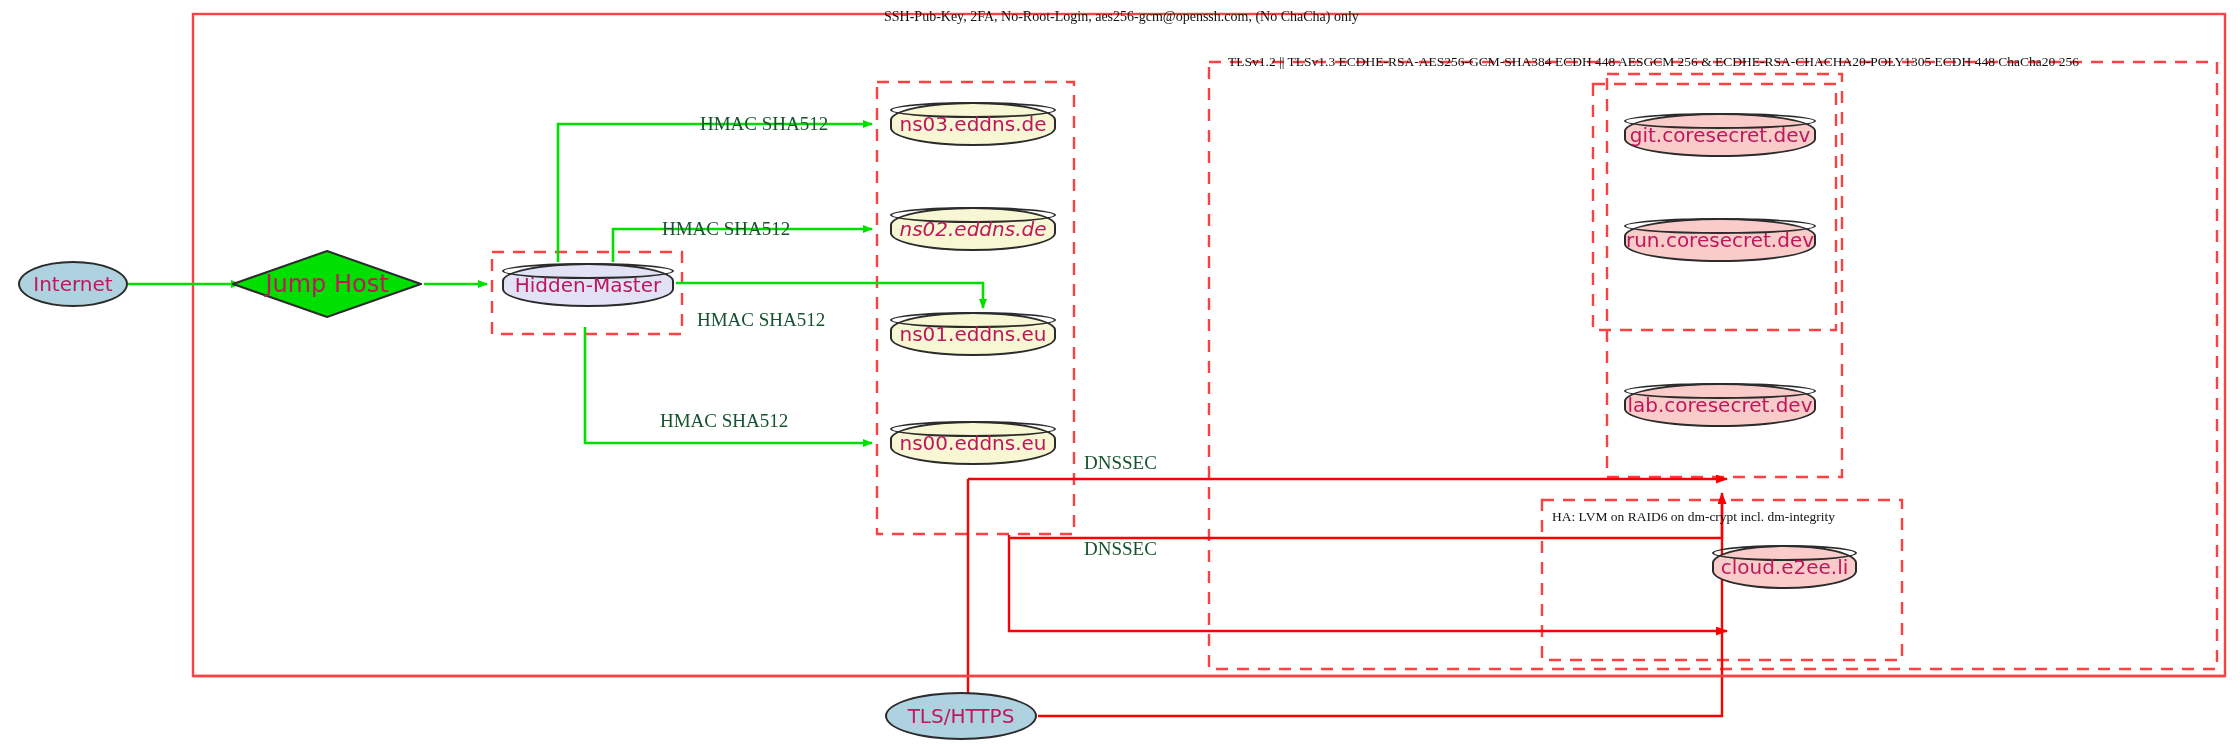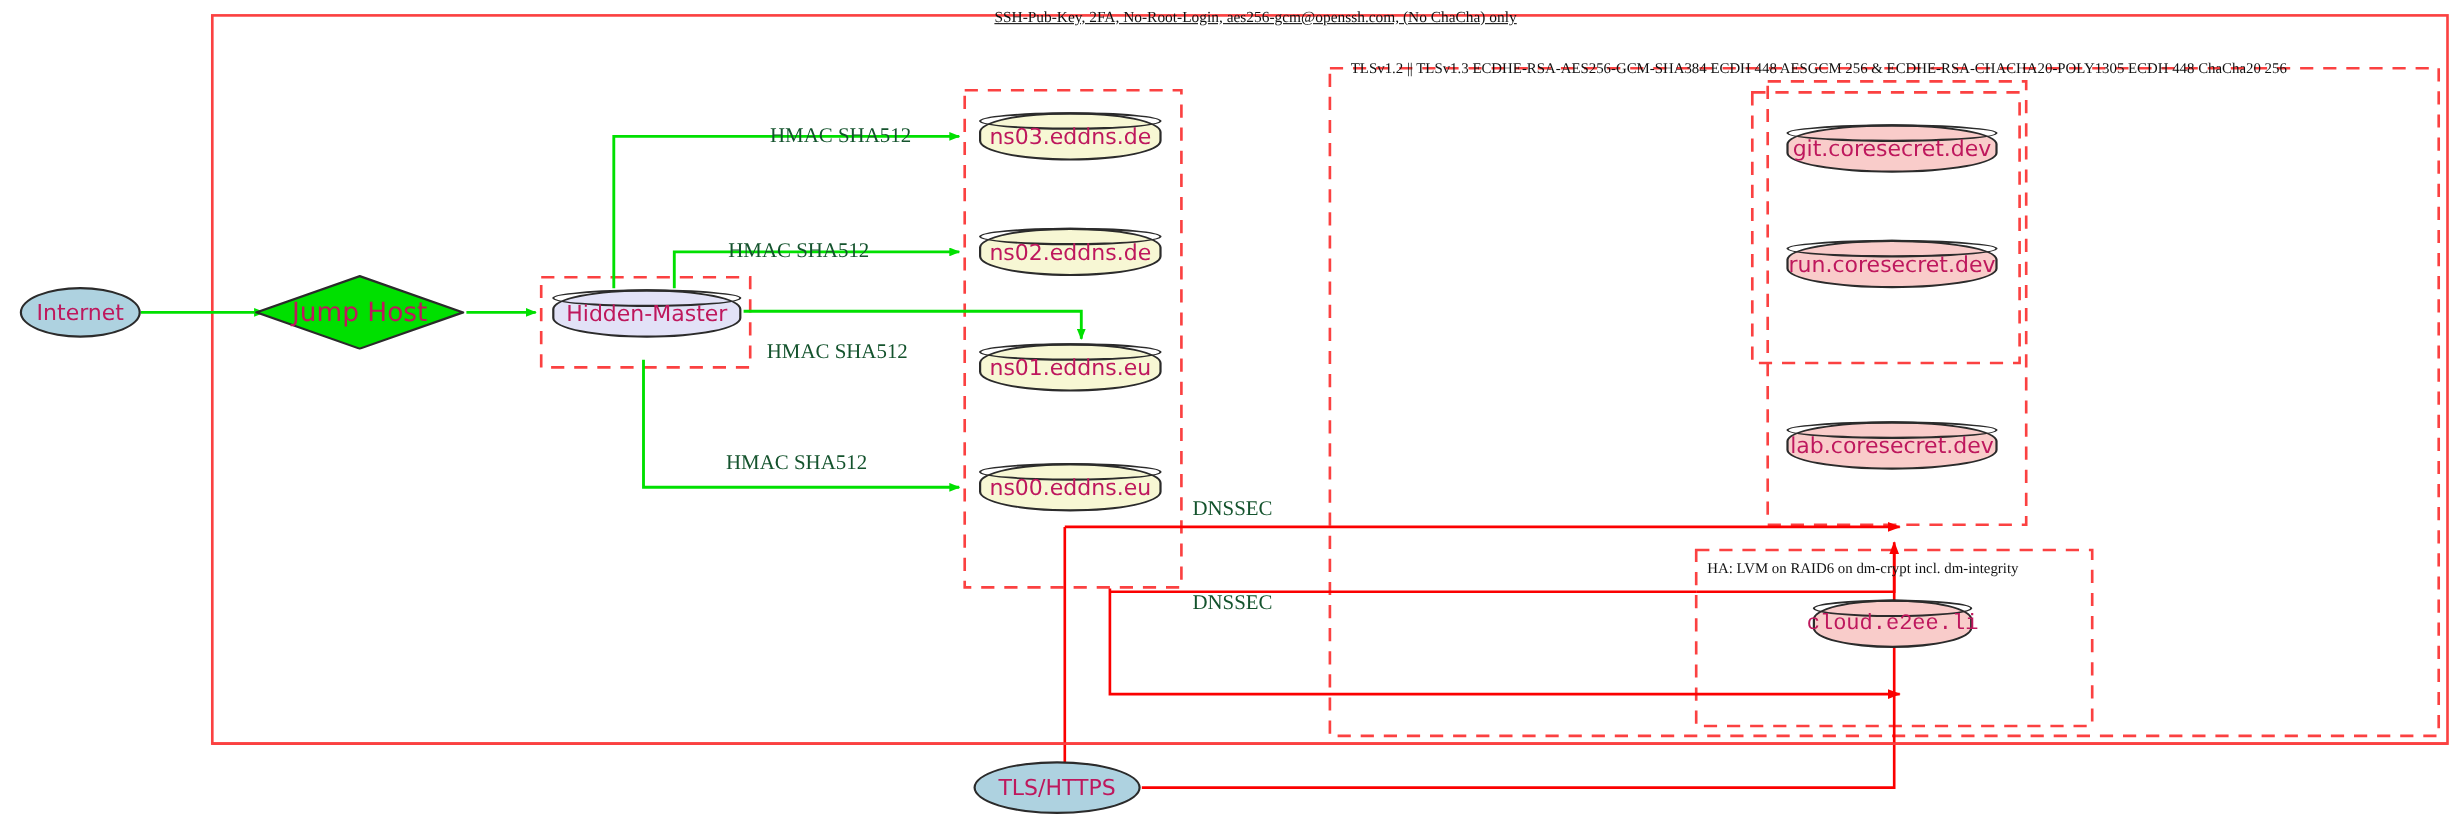--- a/index.html
+++ b/index.html
@@ -94,21 +94,21 @@
     </g>
     <g>
       <path d="M968,479 L968,716" stroke="#fb0000" stroke-width="2.4" fill="none"></path>
       <path d="M1038,716 L1722,716 L1722,493" stroke="#fb0000" stroke-width="2.4" fill="none" marker-end="url(#ar)"></path>
       <path d="M193,676 L2225,676" stroke="#fb4141" stroke-width="2.4" fill="none"></path>
       <path d="M1542,538 L1009,538" stroke="#fb0000" stroke-width="2.4" fill="none"></path>
       <path d="M1542,538 L1722,538 L1722,500" stroke="#fb0000" stroke-width="2.4" fill="none"></path>
     </g>
   </svg>
 
-  <div class="cluster-label big" style="left:904px;top:9px;text-decoration:underline;">SSH-Pub-Key, 2FA, No-Root-Login, aes256-gcm@openssh.com, (No ChaCha) only</div>
+  <div class="cluster-label big" style="left:884px;top:9px;">SSH-Pub-Key, 2FA, No-Root-Login, aes256-gcm@openssh.com, (No ChaCha) only</div>
 
   <div class="cluster-label" style="left:1228px;top:54px;">TLSv1.2 || TLSv1.3 ECDHE-RSA-AES256-GCM-SHA384 ECDH 448 AESGCM 256 &amp; ECDHE-RSA-CHACHA20-POLY1305 ECDH 448 ChaCha20 256</div>
 
   <div class="cluster-label" style="left:1552px;top:509px;">HA: LVM on RAID6 on dm-crypt incl. dm-integrity</div>
 
   <div class="edge-label" style="left:700px;top:113px;">HMAC SHA512</div>
   <div class="edge-label" style="left:662px;top:218px;">HMAC SHA512</div>
   <div class="edge-label" style="left:697px;top:309px;">HMAC SHA512</div>
   <div class="edge-label" style="left:660px;top:410px;">HMAC SHA512</div>
 
@@ -131,21 +131,21 @@
     <span style="position:relative;z-index:2;">Hidden-Master</span>
   </div>
 
   <div class="node cyl cyl-beige" style="left:890px;top:102px;width:166px;height:44px;">
     <div class="cyl-top"></div>
     <span style="position:relative;z-index:2;">ns03.eddns.de</span>
   </div>
 
   <div class="node cyl cyl-beige" style="left:890px;top:207px;width:166px;height:44px;">
     <div class="cyl-top"></div>
-    <span style="position:relative;z-index:2;">ns02.eddns.de</span>
+    <span style="position:relative;z-index:2;font-style:italic;">ns02.eddns.de</span>
   </div>
 
   <div class="node cyl cyl-beige" style="left:890px;top:312px;width:166px;height:44px;">
     <div class="cyl-top"></div>
     <span style="position:relative;z-index:2;">ns01.eddns.eu</span>
   </div>
 
   <div class="node cyl cyl-beige" style="left:890px;top:421px;width:166px;height:44px;">
     <div class="cyl-top"></div>
     <span style="position:relative;z-index:2;">ns00.eddns.eu</span>
@@ -159,21 +159,21 @@
   <div class="node cyl cyl-pink" style="left:1624px;top:218px;width:192px;height:44px;">
     <div class="cyl-top"></div>
     <span style="position:relative;z-index:2;">run.coresecret.dev</span>
   </div>
 
   <div class="node cyl cyl-pink" style="left:1624px;top:383px;width:192px;height:44px;">
     <div class="cyl-top"></div>
     <span style="position:relative;z-index:2;">lab.coresecret.dev</span>
   </div>
 
-  <div class="node cyl cyl-pink" style="left:1648px;top:545px;width:145px;height:44px;font-family:Liberation Mono, monospace;">
+  <div class="node cyl cyl-pink" style="left:1712px;top:545px;width:145px;height:44px;">
     <div class="cyl-top"></div>
     <span style="position:relative;z-index:2;">cloud.e2ee.li</span>
   </div>
 
   <div class="node ellipse" style="left:885px;top:692px;width:152px;height:48px;">
     <span>TLS/HTTPS</span>
   </div>
 
 </div>
 

